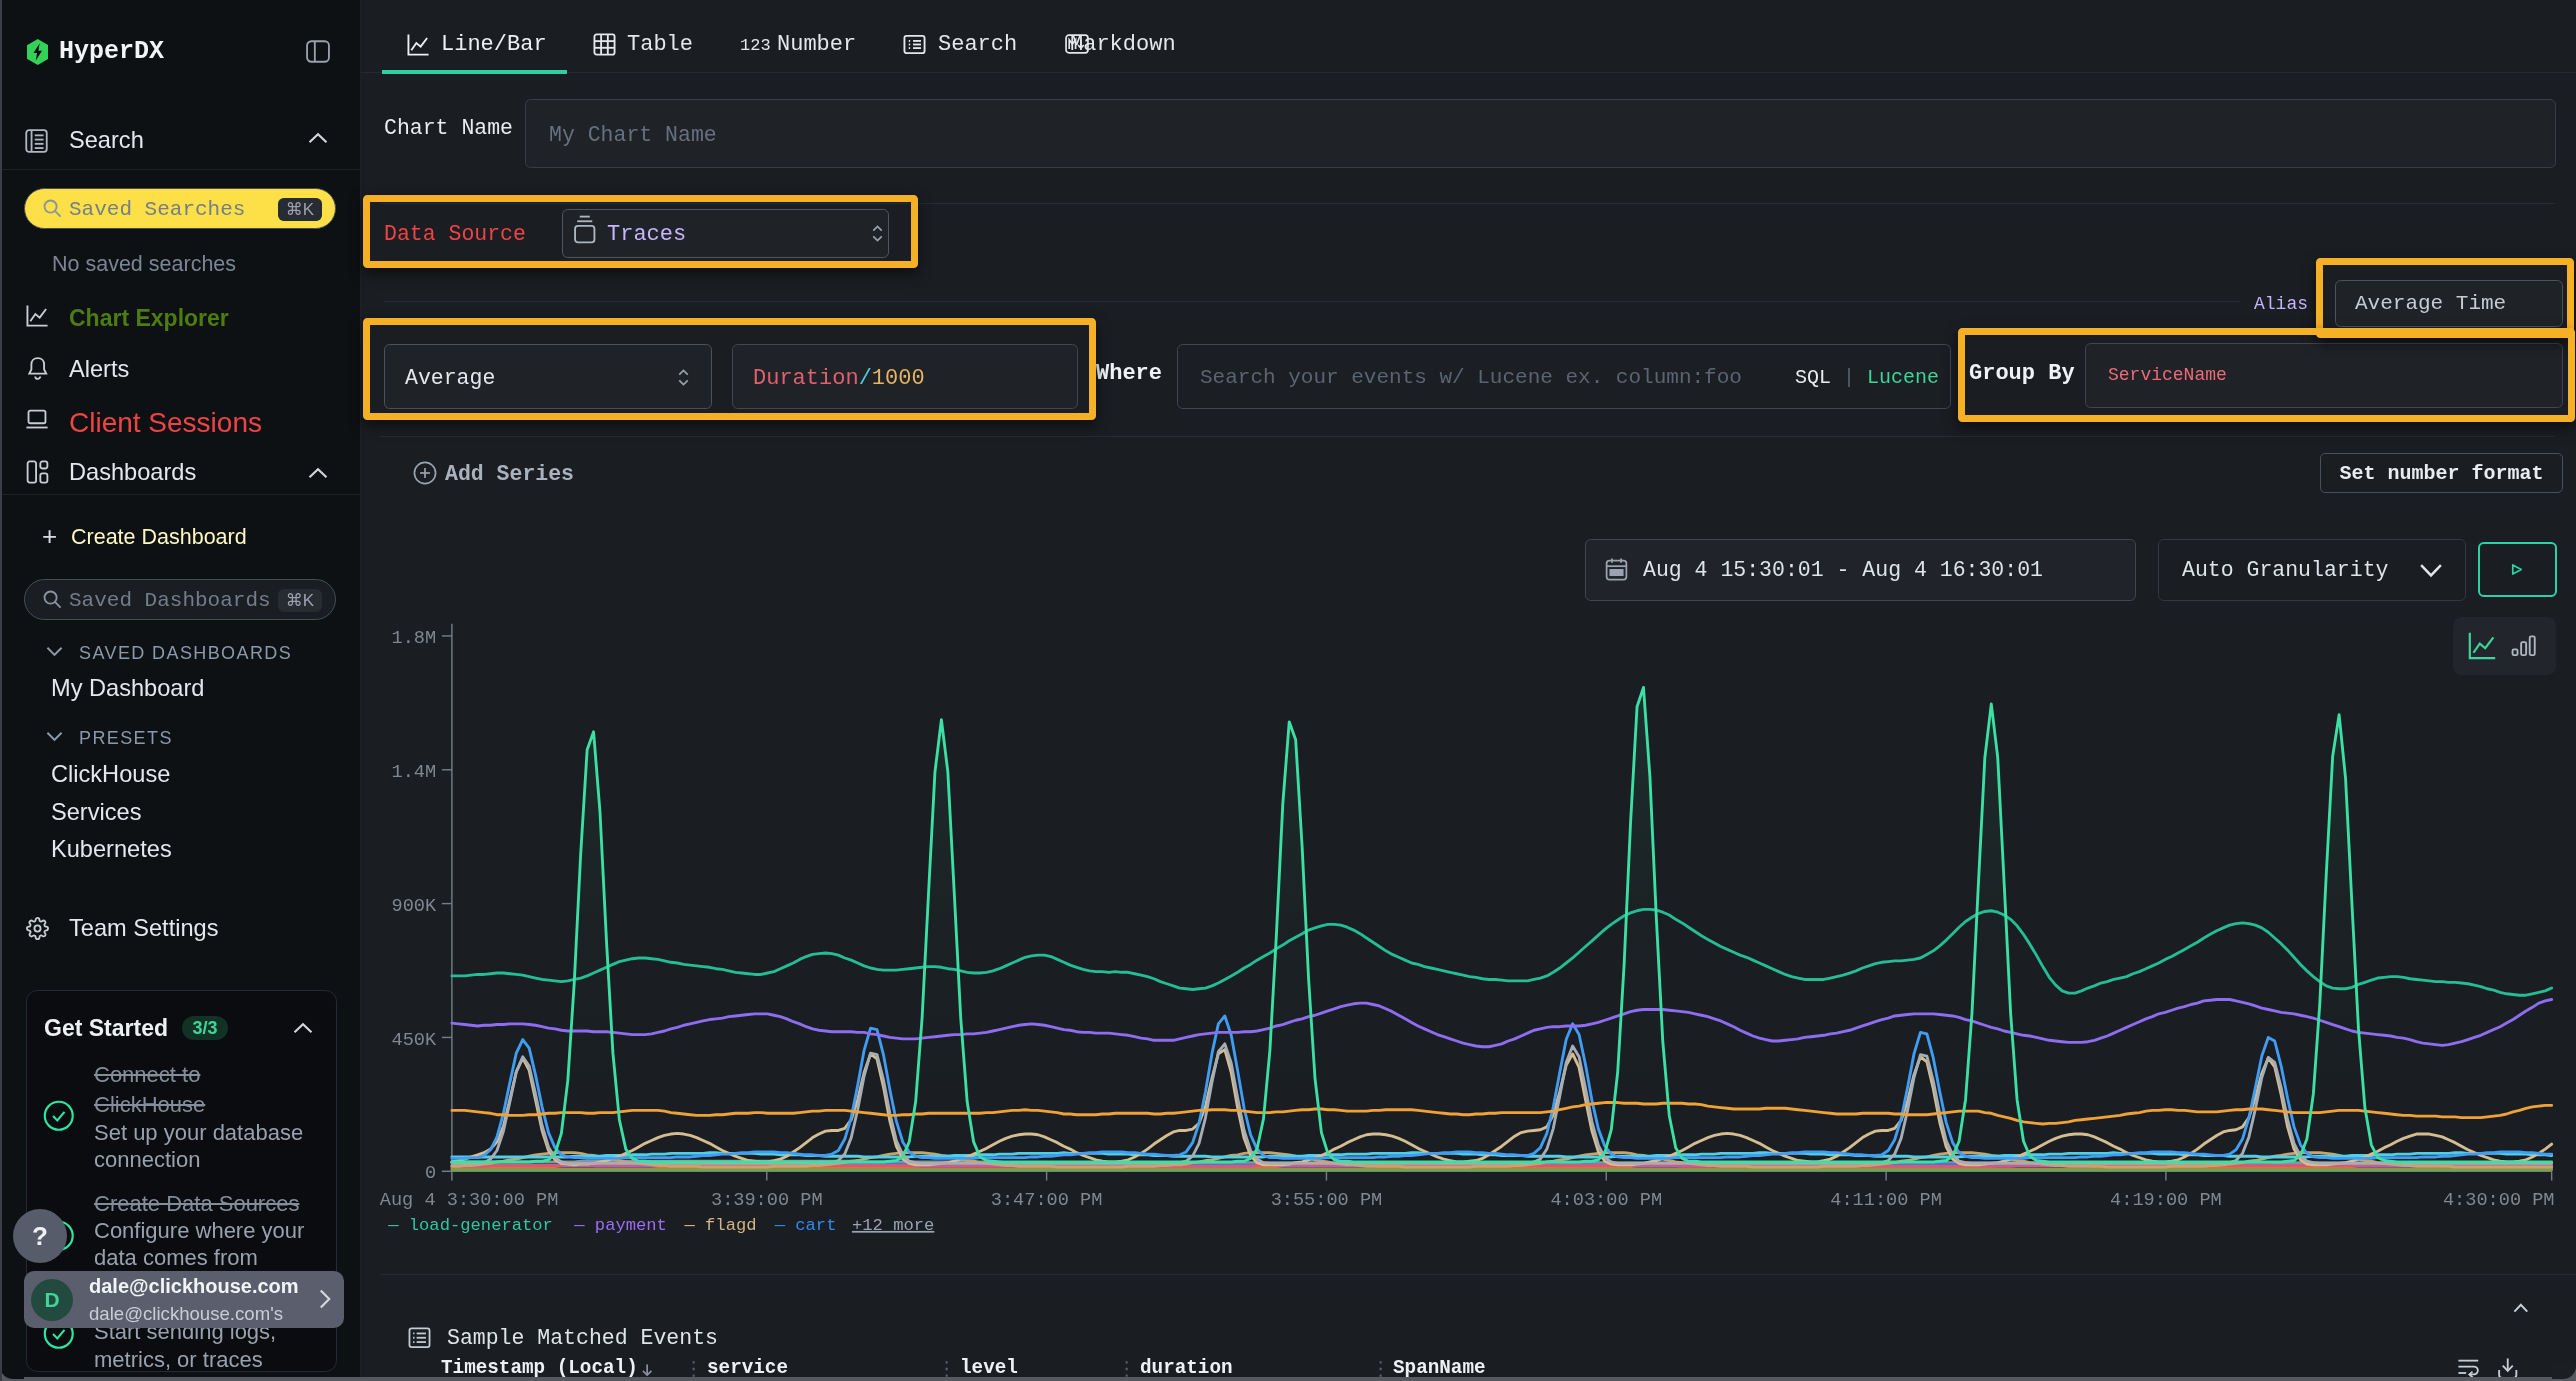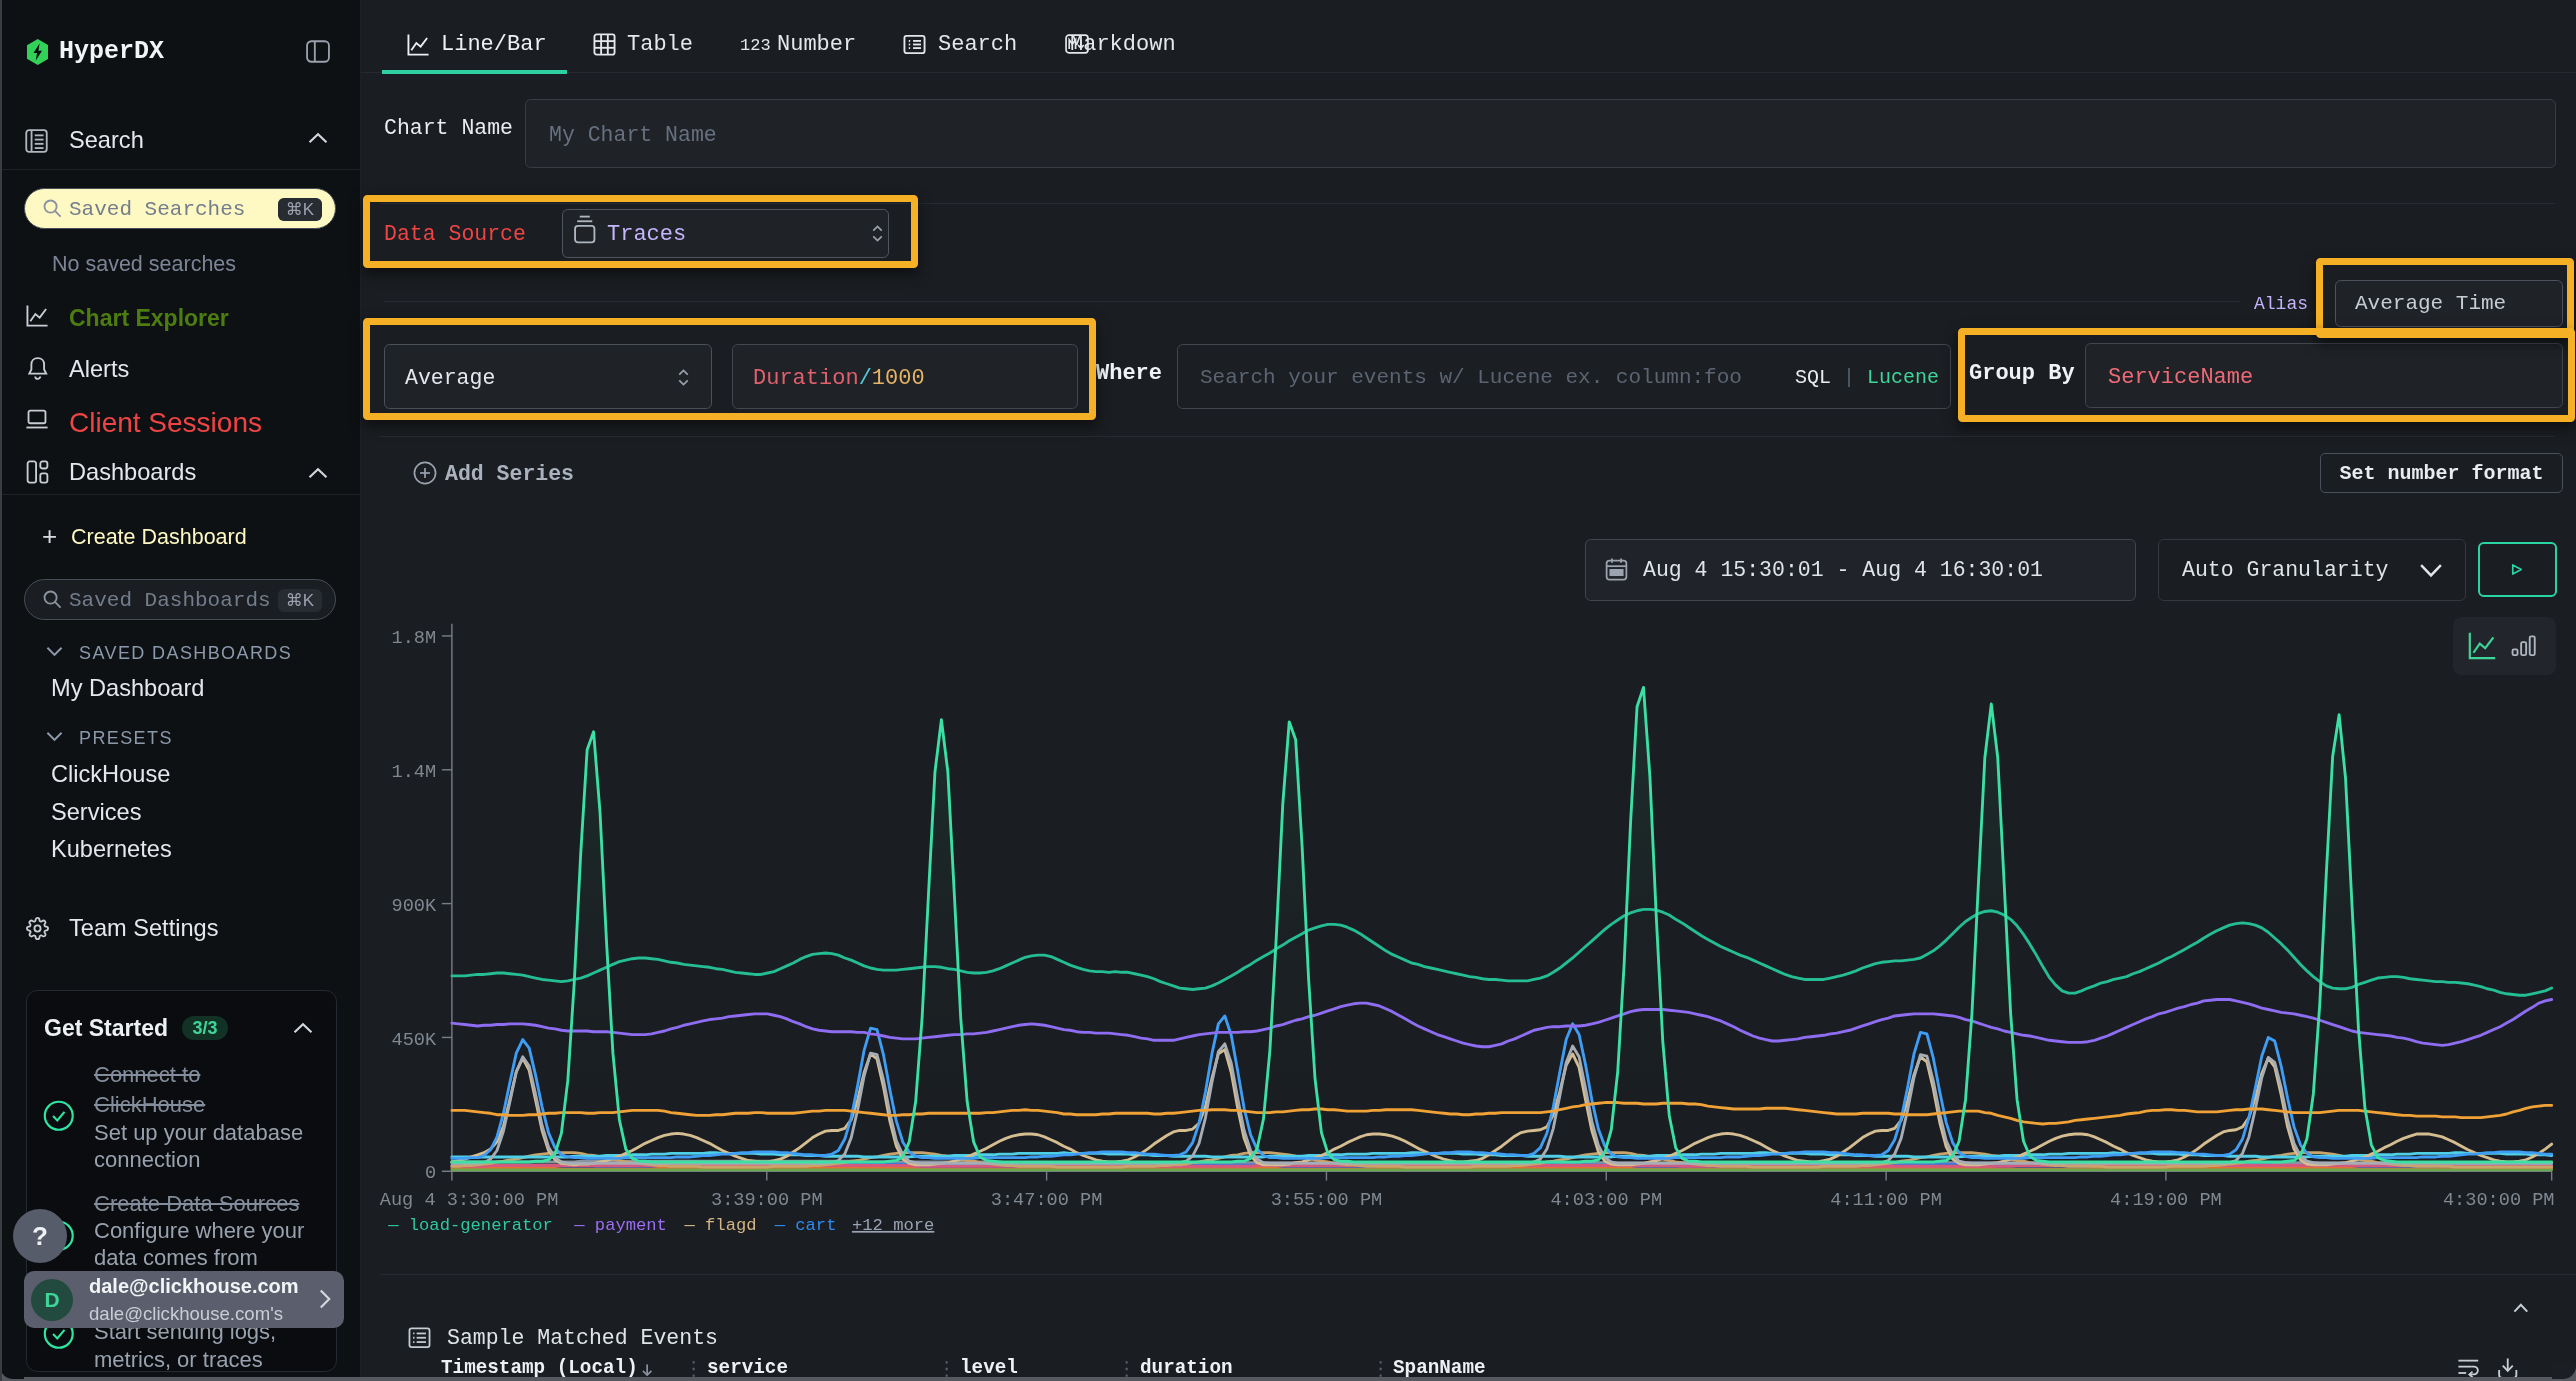--- a/index.html
+++ b/index.html
@@ -31,21 +31,21 @@
       <line x1="13.5" y1="15" x2="26" y2="15"></line>
       <line x1="13.5" y1="21" x2="26" y2="21"></line>
       <line x1="13.5" y1="27" x2="26" y2="27"></line>
   </svg>
   <div class="abs sans" style="left:69px;top:127px;font-size:23.6px;color:#e4e8ec">Search</div>
   <svg class="abs" style="left:308px;top:132px" width="20" height="12" viewBox="0 0 28 17" fill="none" stroke="#d2d7dd" stroke-width="3">
       <polyline points="2,14.5 14,3 26,14.5"></polyline>
     </svg>
   <div class="abs" style="left:0;top:169px;width:361px;height:1.4px;background:#1e2227"></div>
 
-  <div class="abs" style="left:24px;top:188px;width:312px;height:41px;border:1.4px solid #474e57;border-radius:21px;background:#fef9c3">
+  <div class="abs" style="left:24px;top:188px;width:312px;height:41px;border:1.4px solid #474e57;border-radius:21px;background:#fde047">
     <svg class="abs" style="left:17px;top:9.3px" width="20" height="20" viewBox="0 0 28 28" fill="none" stroke="#8b93a0" stroke-width="2.6">
         <circle cx="12" cy="12" r="8.5"></circle>
         <line x1="18.5" y1="18.5" x2="26" y2="26"></line>
       </svg>
     <div class="abs mono" style="left:44px;top:8.6px;font-size:21px;color:#737d8b">Saved Searches</div>
     <div class="abs sans" style="left:253px;top:8.6px;width:44px;height:23.6px;background:#272c33;border-radius:5.7px;color:#9aa2af;font-size:17px;text-align:center;line-height:23.6px">⌘K</div>
   </div>
   <div class="abs sans" style="left:52px;top:252px;font-size:21.5px;color:#7b8596">No saved searches</div>
 
   <svg class="abs" style="left:26px;top:304px" width="23" height="23" viewBox="0 0 32 32" fill="none" stroke="#c9ced5" stroke-width="2.6">
@@ -223,21 +223,21 @@
   <div class="abs mono" style="left:392px;top:366px;font-size:22px"><span style="color:#e0606d">Duration</span><span style="color:#52c8da">/</span><span style="color:#e6b566">1000</span></div>
 
   <div class="abs mono" style="left:735px;top:361px;font-size:22px;font-weight:bold;color:#f0f3f6">Where</div>
 
   <div class="inp" style="left:816px;top:344px;width:774px;height:65px;background:#1b1e22"></div>
   <div class="abs mono" style="left:839px;top:366px;font-size:21px;color:#5b6472">Search your events w/ Lucene ex. column:foo</div>
   <div class="abs mono" style="left:1434px;top:366px;font-size:20px;color:#e9edf1">SQL <span style="color:#566070">| </span><span style="color:#3ed598">Lucene</span></div>
 
   <div class="abs mono" style="left:1608px;top:361px;font-size:22px;font-weight:bold;color:#f0f3f6">Group By</div>
   <div class="inp" style="left:1724px;top:343px;width:478px;height:65px"></div>
-  <div class="abs mono" style="left:1747px;top:365px;font-size:22px;color:#ee6a76">ServiceName</div>
+  <div class="abs mono" style="left:1747px;top:365px;font-size:18px;color:#ee6a76">ServiceName</div>
 
   <div class="abs" style="left:18.6px;top:436px;width:2175px;height:1.4px;background:#26292f"></div>
 
   <svg class="abs" style="left:52px;top:461px" width="24" height="24" viewBox="0 0 34 34" fill="none" stroke="#9aa3af" stroke-width="2.4">
       <circle cx="17" cy="17" r="15"></circle>
       <line x1="17" y1="10" x2="17" y2="24"></line>
       <line x1="10" y1="17" x2="24" y2="17"></line>
     </svg>
   <div class="abs mono" style="left:84px;top:462px;font-size:21.5px;font-weight:bold;color:#a9b2bd">Add Series</div>
   <div class="abs" style="left:1959px;top:453px;width:243px;height:40px;border:1.4px solid #4a505a;border-radius:5px"></div>

